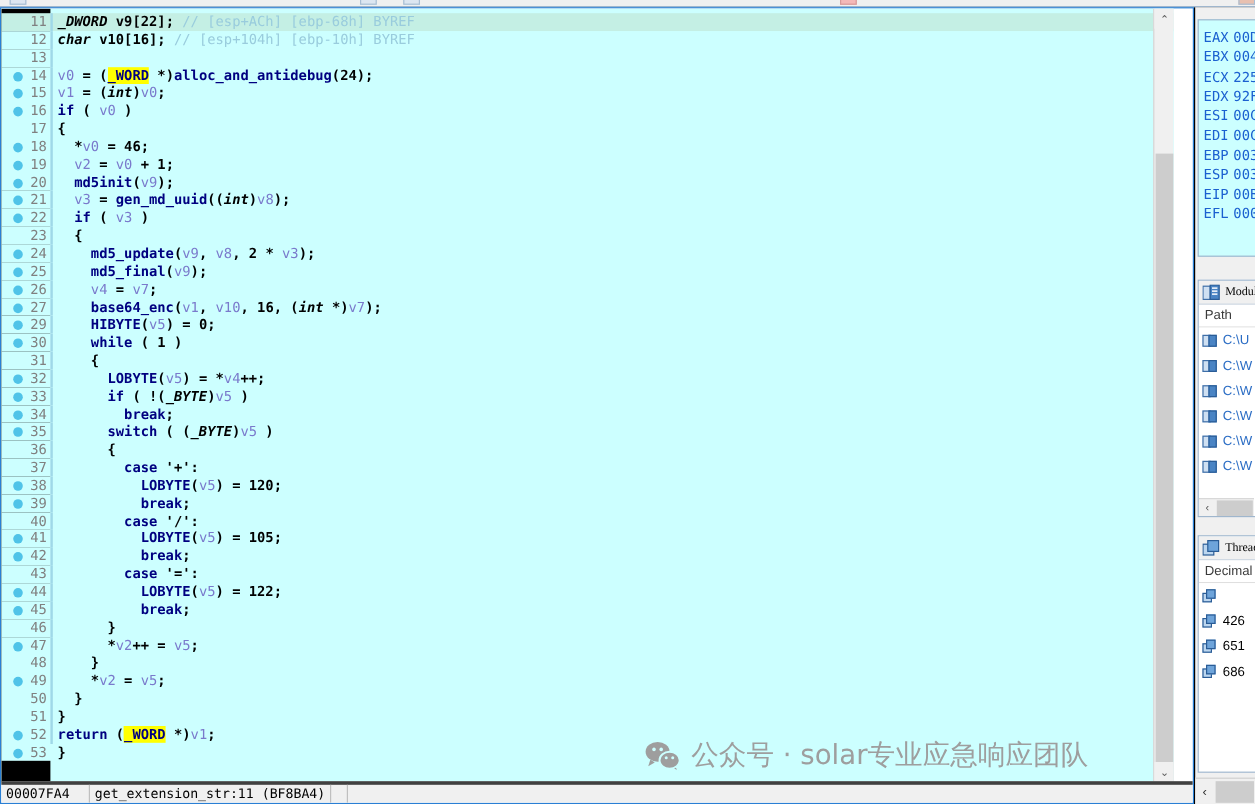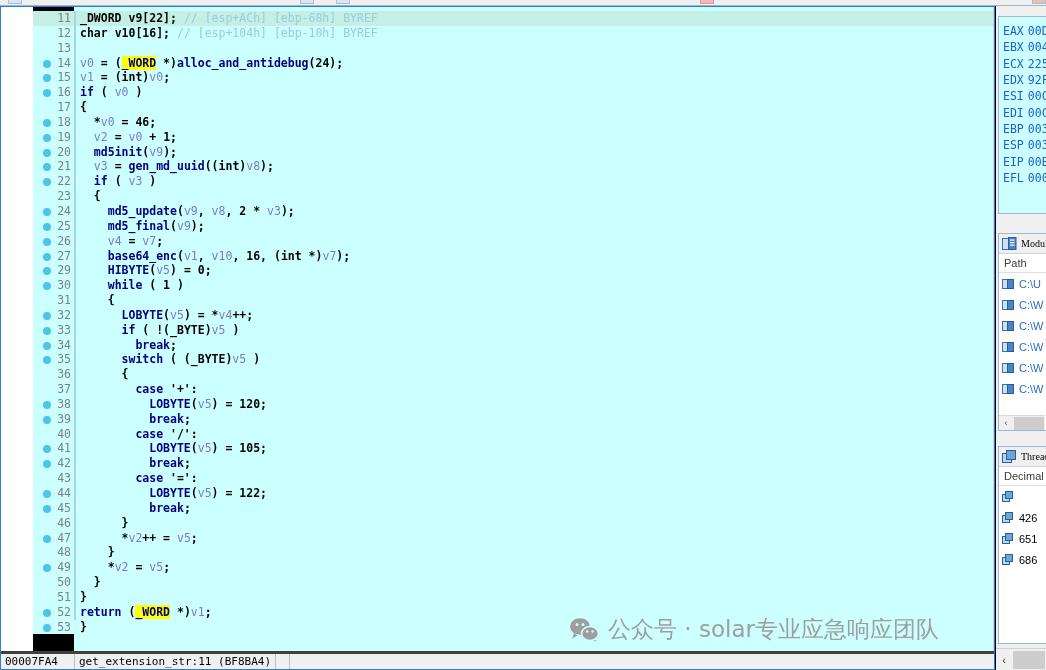--- a/index.html
+++ b/index.html
@@ -34,21 +34,20 @@
     width: 995px; height: 664px;
     background: #ffffff;
     border: 1px solid #2a7fd4;
     overflow: hidden;
   }
   #code-area {
     position: absolute; left: 0; top: 0;
     width: 977px; height: 645px;
     background: #ccffff;
     overflow: hidden;
-    margin-left: 32px;
   }
 
   
   #gutter {
     position: absolute; left: 0; top: 0; width: 41px; height: 645px;
     background: #000000;
   }
   .code-line {
     position: relative;
     height: 14.85px;
@@ -83,21 +82,21 @@
     white-space: pre;
   }
   .line-bg {
     position: absolute; left: 0; top: 0; width: 977px; height: 14.85px;
     background: #ccffff;
   }
   .line-bg.current { background: #c4efe4; }
 
   
   .kw   { color: #000080; font-weight: bold; }
-  .typ  { color: #000000; font-weight: bold; }
+  .typ  { color: #000000; font-weight: bold; font-style: italic; }
   .fn   { color: #000080; font-weight: bold; }
   .var  { color: #7a7acc; }
   .num  { color: #000000; font-weight: bold; }
   .cmt  { color: #99ccdd; }
   .str  { color: #000000; font-weight: bold; }
   .plain{ color: #000000; font-weight: bold; }
   .hl   { background: #ffff00; color: #000080; font-weight: bold; }
 
   
   #watermark {

